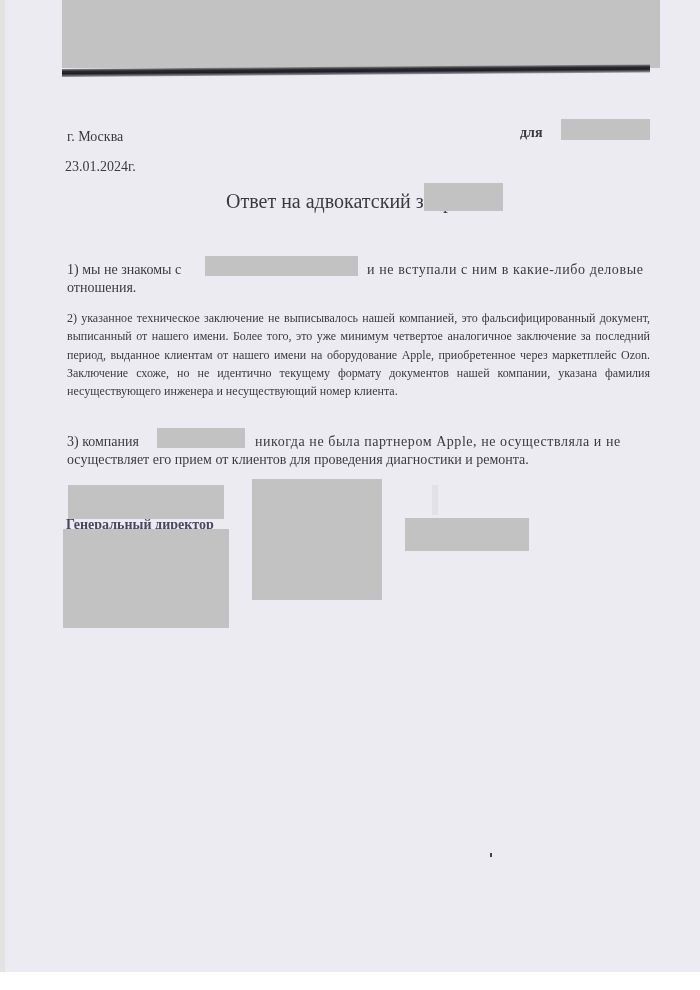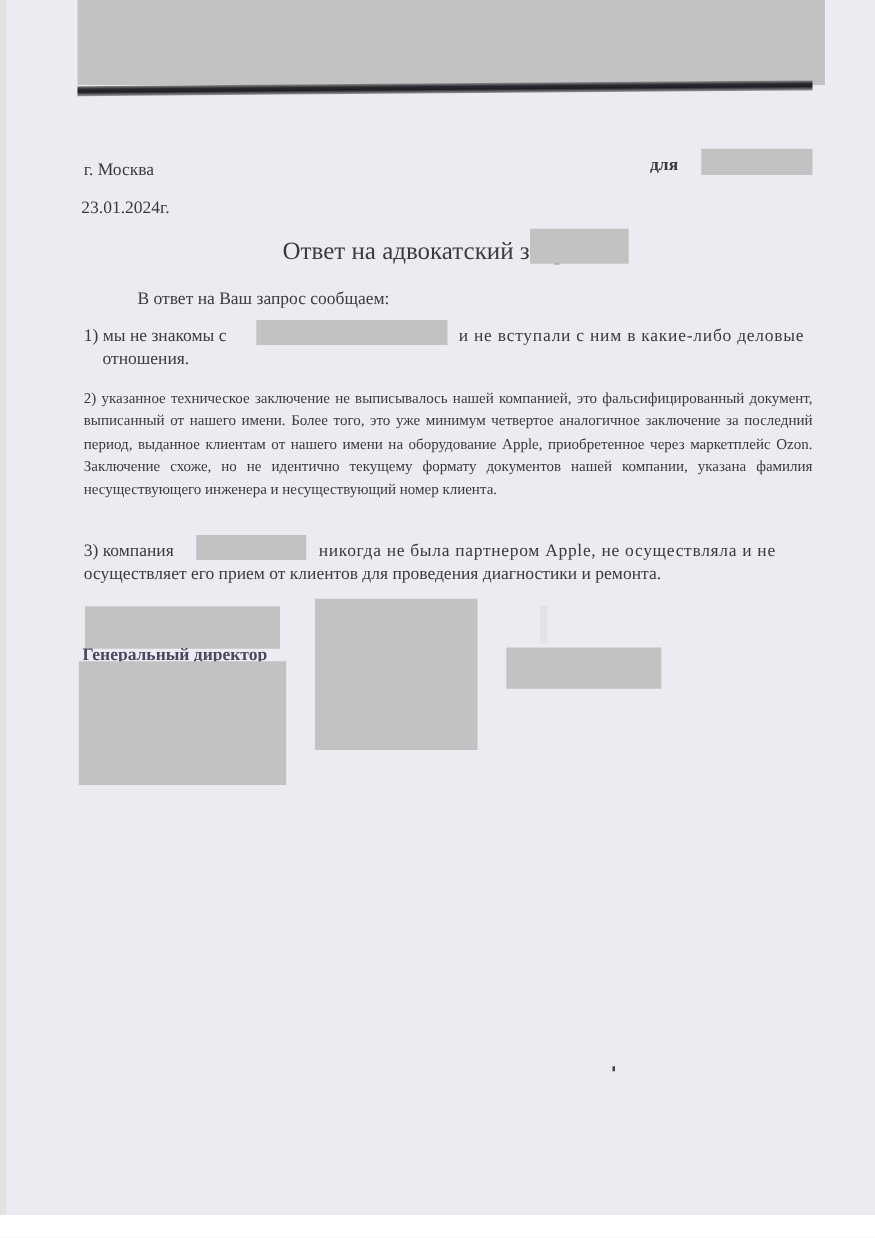--- a/index.html
+++ b/index.html
@@ -36,26 +36,25 @@
 
   <div class="t" style="left:67px; top:128px;">г. Москва</div>
   <div class="t" style="left:65px; top:146px;margin-top:12px;">23.01.2024г.</div>
 
   <div class="t" style="left:520px; top:124px;font-weight:bold;">для</div>
   <div class="redact" style="left:561px; top:119px; width:89px; height:21px;"></div>
 
   <div class="t title" style="left:226px; top:192px;">Ответ на адвокатский запрос</div>
   <div class="redact" style="left:424px; top:183px; width:79px; height:28px;"></div>
 
-  <div class="t" style="left:110px; top:231px;">В ответ на Ваш запрос сообщаем:</div>
 
   <div class="t" style="left:67px; top:261px;">1) мы не знакомы с</div>
   <div class="redact" style="left:205px; top:256px; width:153px; height:20px;"></div>
   <div class="t" style="left:367px; top:261px; letter-spacing:0.6px;text-align:center;">и не вступали с ним в какие-либо деловые</div>
-  <div class="t" style="left:82px; top:279px;">отношения.</div>
+  <div class="t" style="left:67px; top:279px;">отношения.</div>
 
   <div class="para" style="top:309px;">2) указанное техническое заключение не выписывалось нашей компанией, это фальсифицированный документ, выписанный от нашего имени. Более того, это уже минимум четвертое аналогичное заключение за последний период, выданное клиентам от нашего имени на оборудование Apple, приобретенное через маркетплейс Ozon. Заключение схоже, но не идентично текущему формату документов нашей компании, указана фамилия несуществующего инженера и несуществующий номер клиента.</div>
 
   <div class="t" style="left:67px; top:433px;">3) компания</div>
   <div class="redact" style="left:157px; top:428px; width:88px; height:20px;"></div>
   <div class="t" style="left:67px; top:451px;">осуществляет его прием от клиентов для проведения диагностики и ремонта.</div>
   <div class="t" style="left:255px; top:433px; letter-spacing:0.55px;">никогда не была партнером Apple, не осуществляла и не</div>
 
   <div class="redact" style="left:68px; top:485px; width:156px; height:34px;"></div>
   <div class="t" style="left:66px; top:516px; color:#4a4860;font-weight:bold;">Генеральный директор</div>

